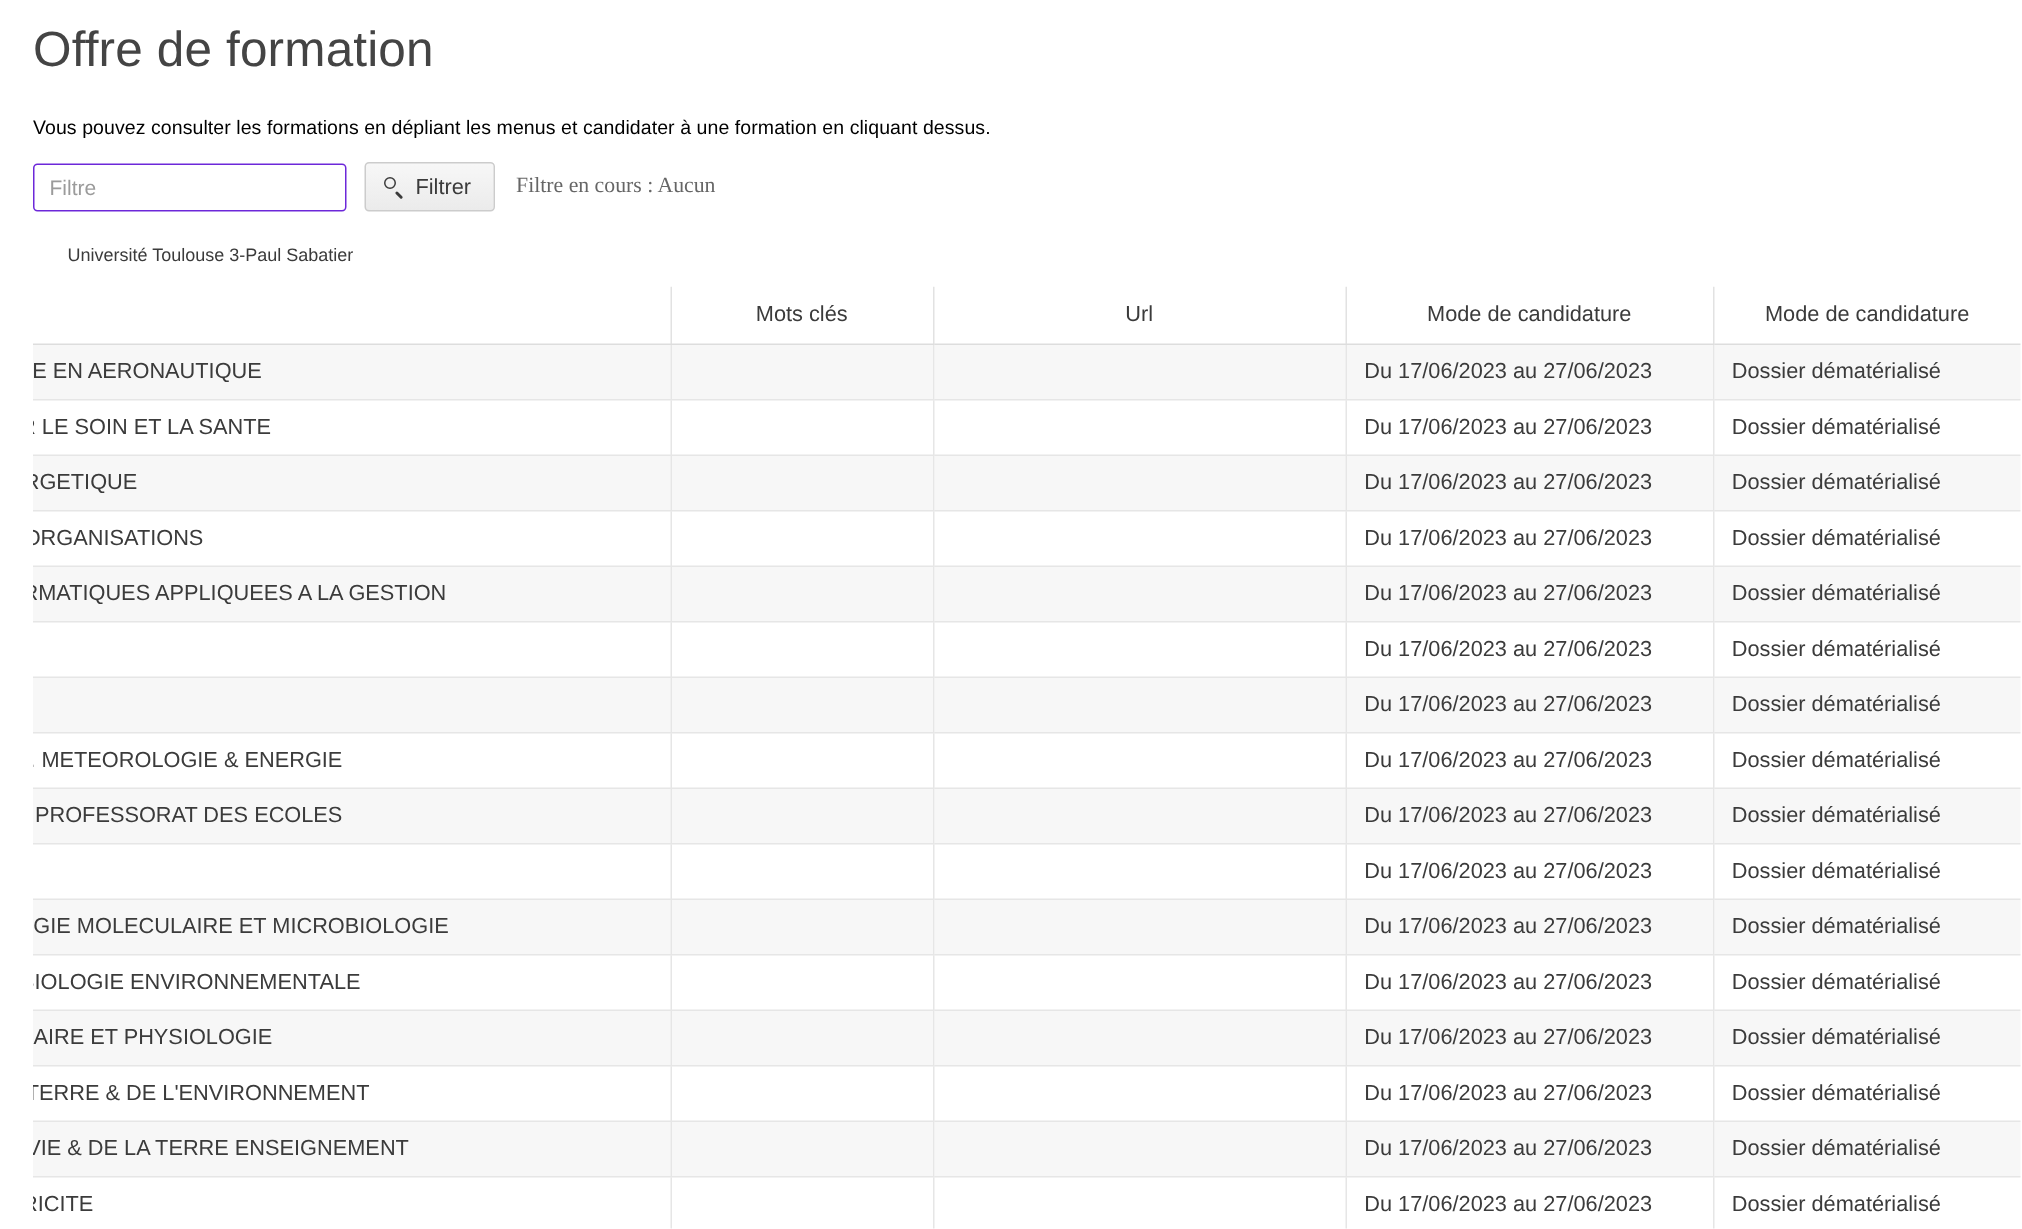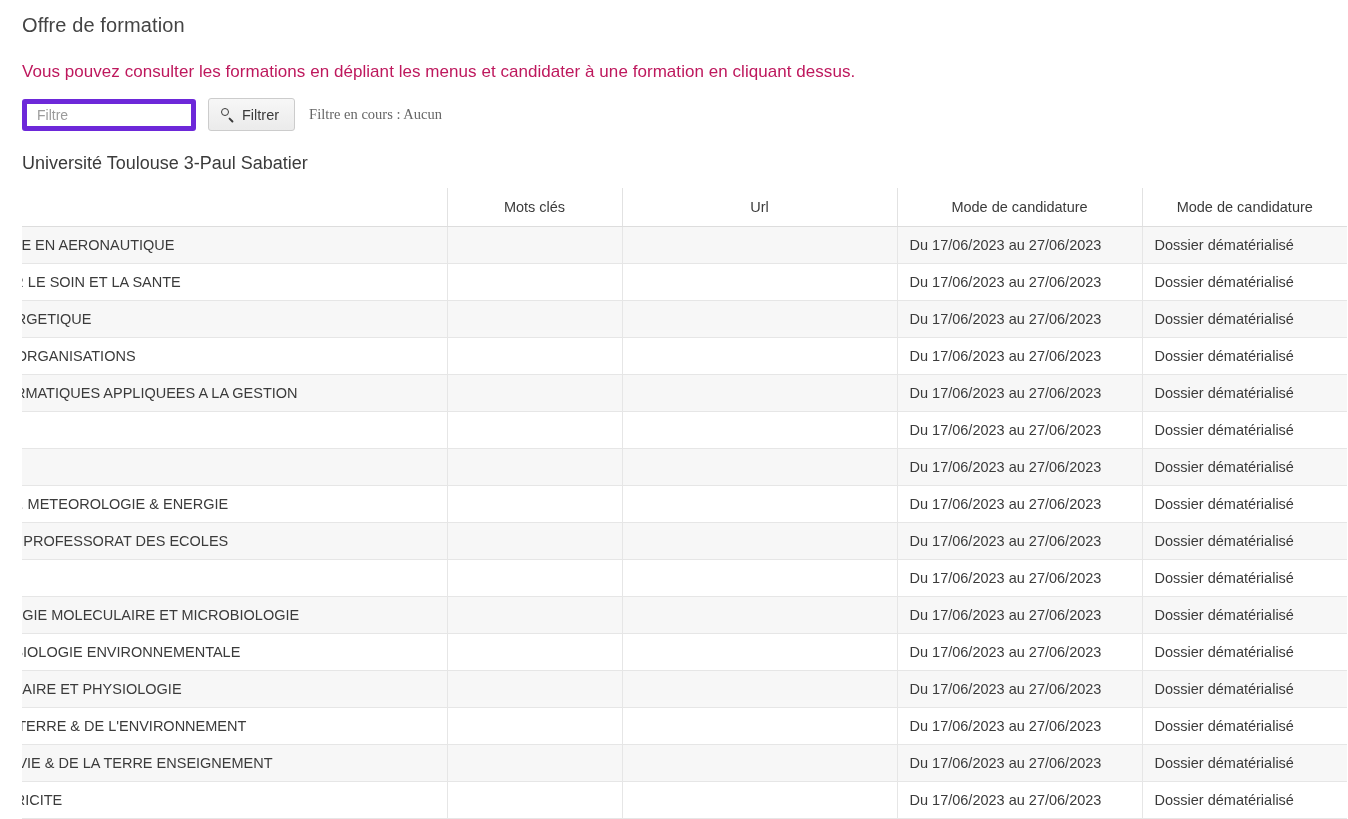--- a/index.html
+++ b/index.html
@@ -16,44 +16,44 @@
     -webkit-font-smoothing: antialiased;
   }
   .page {
     position: relative;
     width: 1348px;
     height: 819px;
     box-sizing: border-box;
     padding: 0 0 0 22px;
   }
   .page-title {
-    font-size: 20px;
+    font-size: 33px;
     font-weight: 400;
     color: #444444;
     margin: 0;
     padding-top: 14px;
     letter-spacing: 0.1px;
   }
   .intro-text {
-    font-size: 17px;
-    color: #be185d;
+    font-size: 13px;
+    color: #000000;
     margin: 0;
     padding-top: 25px;
     letter-spacing: 0.05px;
   }
   .filter-bar {
     display: flex;
     align-items: center;
     margin-top: 16px;
   }
   .filter-input {
-    width: 174px;
+    width: 209px;
     height: 32px;
     box-sizing: border-box;
-    border: 5px solid #6d28d9;
+    border: 1px solid #6d28d9;
     border-radius: 3px;
     padding: 4px 10px;
     font-size: 14px;
     font-family: "Liberation Sans", sans-serif;
     color: #555555;
     background: #ffffff;
     outline: none;
   }
   .filter-input::placeholder {
     color: #9b9b9b;
@@ -101,22 +101,23 @@
     border-radius: 1px;
   }
   .filter-status {
     margin-left: 14px;
     font-size: 14.5px;
     color: #666666;
     font-family: Liberation Serif, serif;
   }
   .institution {
     margin-top: 22px;
-    font-size: 18px;
+    font-size: 12px;
     color: #3b3b3b;
+    margin-left: 23px;
   }
   .table-wrap {
     margin-top: 14px;
     width: 1326px;
     overflow: hidden;
     position: relative;
   }
   table.offers {
     border-collapse: collapse;
     table-layout: fixed;

